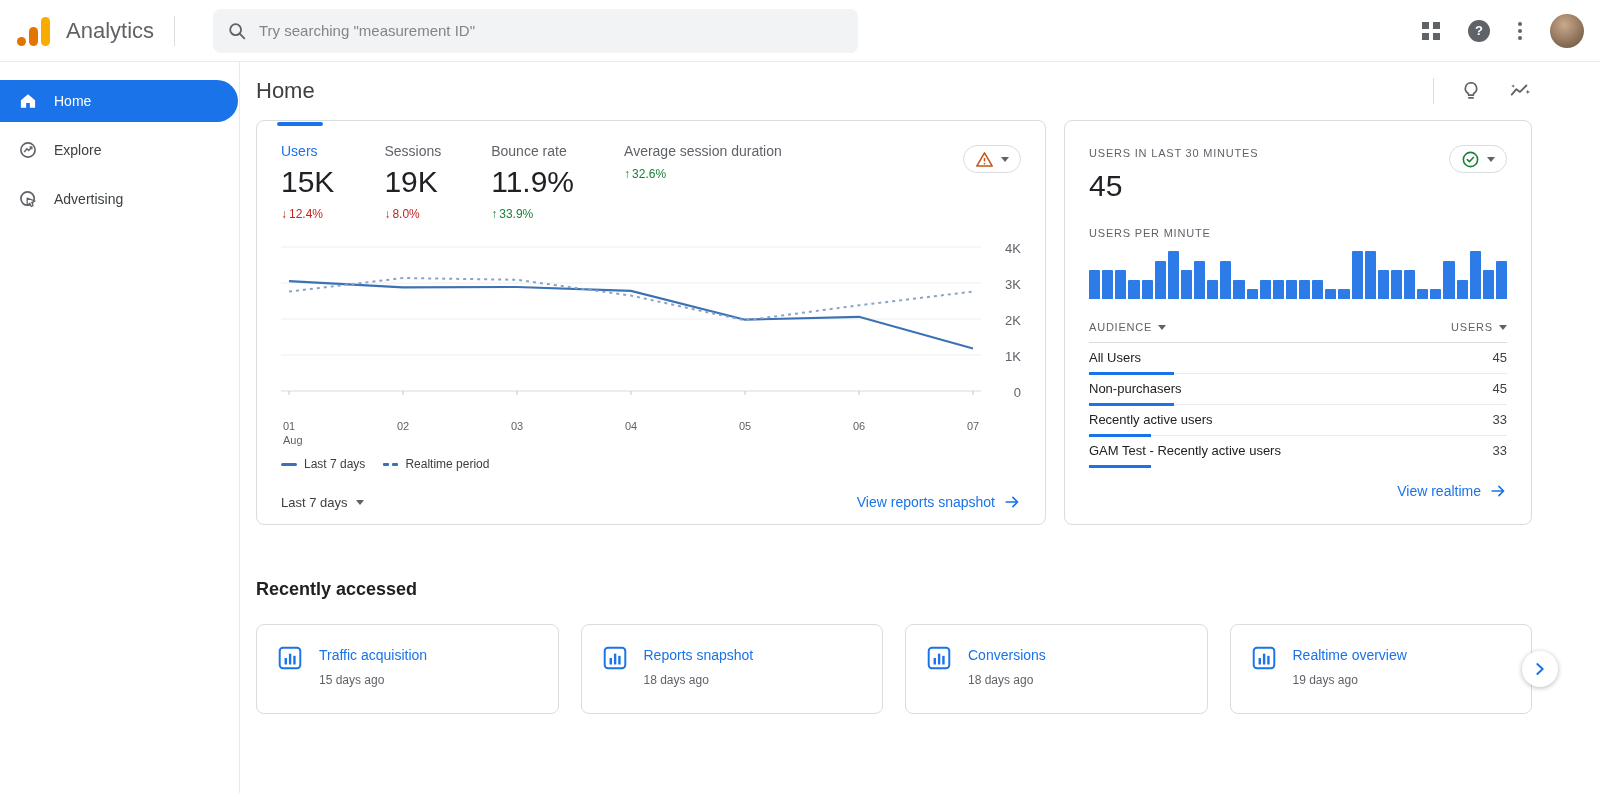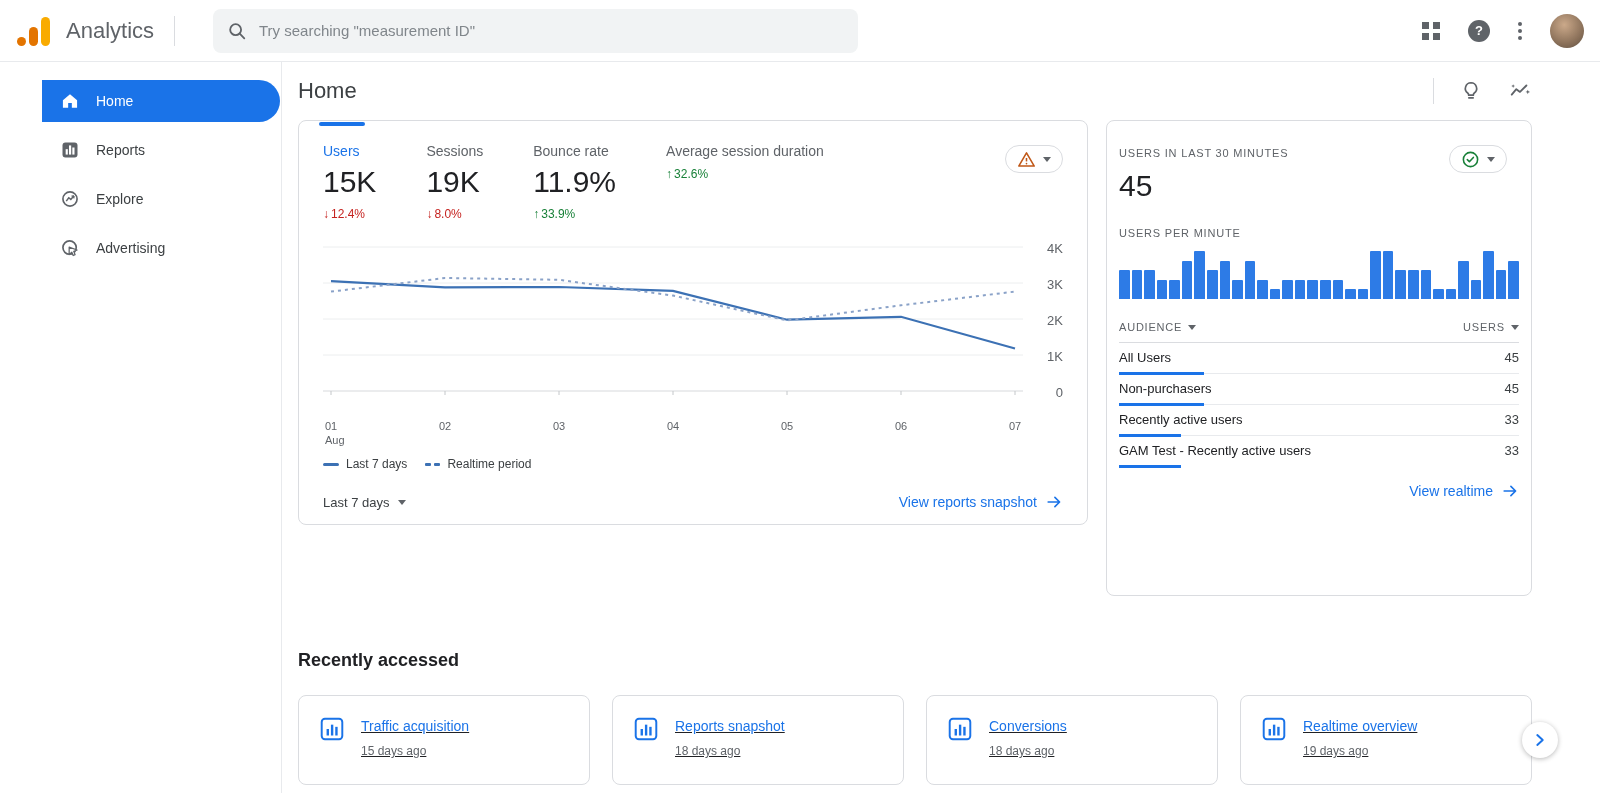--- a/index.html
+++ b/index.html
@@ -28,21 +28,21 @@
   .search input{flex:1;border:none;background:transparent;outline:none;font-size:15px;color:var(--txt2);}
   .search input::placeholder{color:#80868b;}
   .hicons{margin-left:auto;display:flex;align-items:center;gap:28px;}
   .grid-icon{display:grid;grid-template-columns:7px 7px;grid-gap:4px;}
   .grid-icon i{width:7px;height:7px;background:var(--gray);}
   .help-icon{width:22px;height:22px;border-radius:50%;background:var(--gray);color:#fff;font-size:13px;font-weight:bold;display:flex;align-items:center;justify-content:center;}
   .kebab{display:flex;flex-direction:column;gap:3px;}
   .kebab i{width:4px;height:4px;border-radius:50%;background:var(--gray);}
   .avatar{width:34px;height:34px;border-radius:50%;background:radial-gradient(circle at 42% 32%,#cba98a,#8a7059 62%,#5d4f41);filter:blur(.4px);}
   
-  .app-body{display:flex;height:731px;margin-left:42px;}
+  .app-body{display:flex;height:731px;}
   nav.sidebar{width:240px;border-right:1px solid var(--hairline);padding-top:18px;flex-shrink:0;}
   .nav-item{height:42px;display:flex;align-items:center;gap:16px;padding-left:18px;margin-bottom:7px;font-size:14px;color:var(--txt2);cursor:pointer;}
   .nav-item svg{flex-shrink:0;}
   .nav-item.active{background:var(--accent);color:#fff;border-radius:0 21px 21px 0;width:238px;font-weight:500;}
   main{flex:1;padding:0 68px 0 16px;position:relative;}
   .page-head{height:58px;display:flex;align-items:center;justify-content:space-between;}
   .page-title{font-size:22px;color:var(--txt2);}
   .head-tools{display:flex;align-items:center;gap:26px;}
   .head-tools .vdiv{height:26px;margin:0;}
   
@@ -71,37 +71,37 @@
   .xlabels .xl{position:absolute;top:2px;font-size:11px;color:var(--gray);line-height:14px;}
   .legend{display:flex;align-items:center;gap:18px;margin-top:8px;font-size:12px;color:var(--txt2);}
   .leg-item{display:flex;align-items:center;gap:7px;}
   .sw-solid{width:16px;height:3px;border-radius:2px;background:var(--line);}
   .sw-dashed{display:flex;gap:3px;}
   .sw-dashed i{width:6px;height:3px;border-radius:1px;background:var(--line);}
   .card-footer{display:flex;align-items:center;justify-content:space-between;margin-top:22px;}
   .range-btn{display:flex;align-items:center;gap:8px;font-size:13px;color:var(--txt2);cursor:pointer;}
   .blue-link{display:flex;align-items:center;gap:8px;font-size:14px;color:var(--accent);cursor:pointer;text-decoration:none;}
   
-  .realtime-card{flex:1;height:476px;padding:26px 12px 16px;}
+  .realtime-card{flex:1;height:405px;padding:26px 24px 16px;}
   .ov-label{font-size:11px;letter-spacing:.8px;color:var(--gray);text-transform:uppercase;}
   .big-num{font-size:30px;margin-top:10px;color:var(--txt);}
   .rt-bars{display:flex;align-items:flex-end;gap:2px;height:48px;margin-top:12px;}
   .rt-bar{flex:1;background:var(--bar);border-radius:1px 1px 0 0;}
   .aud-head{display:flex;justify-content:space-between;align-items:center;margin-top:22px;padding-bottom:9px;border-bottom:1px solid var(--border);}
   .aud-head .col{display:flex;align-items:center;gap:6px;font-size:11px;letter-spacing:.8px;color:var(--gray);cursor:pointer;}
   .aud-row{position:relative;display:flex;justify-content:space-between;align-items:center;padding:7px 0 8px;border-bottom:1px solid var(--hairline);font-size:13px;}
   .aud-row:last-child{border-bottom:none;}
   .aud-name{color:var(--txt);}
   .aud-val{color:var(--txt2);}
   .aud-bar{position:absolute;left:0;bottom:-2px;height:3px;background:var(--accent);}
   .rt-footer{display:flex;justify-content:flex-end;margin-top:16px;}
   
   .recent-title{font-size:18px;color:var(--txt);margin-top:54px;}
   .recent-wrap{position:relative;margin-top:24px;}
-  .recent-row{display:flex;gap:22px;text-decoration:underline;}
+  .recent-row{display:flex;gap:22px;}
   .recent-card{flex:1;height:90px;border:1px solid var(--border);border-radius:8px;padding:20px 20px;display:flex;gap:16px;cursor:pointer;background:#fff;}
   .rc-title{font-size:14px;color:var(--accent);line-height:20px;}
   .rc-time{font-size:12px;color:var(--gray);margin-top:8px;}
   .carousel-next{position:absolute;right:-26px;top:50%;transform:translateY(-50%);width:36px;height:36px;border-radius:50%;border:none;background:#fff;box-shadow:0 1px 5px rgba(0,0,0,.28);display:flex;align-items:center;justify-content:center;cursor:pointer;}
 </style>
 </head>
 <body>
 
 <header>
   <div class="logo-area">
@@ -139,29 +139,20 @@
   </div>
 </header>
 
 <div class="app-body">
   <nav class="sidebar">
     <div class="nav-item active">
       <svg width="20" height="20" viewBox="0 0 24 24">
           <path d="M12 4 L20.5 11.2 V20 H14.2 V14.4 H9.8 V20 H3.5 V11.2 Z" fill="#fff"></path>
         </svg>
       <span>Home</span>
-    </div>
-    <div class="nav-item">
-      <svg width="20" height="20" viewBox="0 0 24 24">
-          <rect x="3" y="3" width="18" height="18" rx="3.5" fill="#5f6368"></rect>
-          <rect x="6.8" y="11" width="2.6" height="6.5" fill="#fff"></rect>
-          <rect x="10.8" y="6.5" width="2.6" height="11" fill="#fff"></rect>
-          <rect x="14.8" y="9" width="2.6" height="8.5" fill="#fff"></rect>
-        </svg>
-      <span>Reports</span>
     </div>
     <div class="nav-item">
       <svg width="20" height="20" viewBox="0 0 24 24">
           <circle cx="12" cy="12" r="8.5" fill="none" stroke="#5f6368" stroke-width="2"></circle>
           <polyline points="7.5,14.5 10.5,10.5 13,12.5 16.5,8.5" fill="none" stroke="#5f6368" stroke-width="1.8"></polyline>
           <path d="M16.8 8.2 l-3 .4 M16.8 8.2 l-.3 3" stroke="#5f6368" stroke-width="1.6" fill="none"></path>
         </svg>
       <span>Explore</span>
     </div>
     <div class="nav-item">

